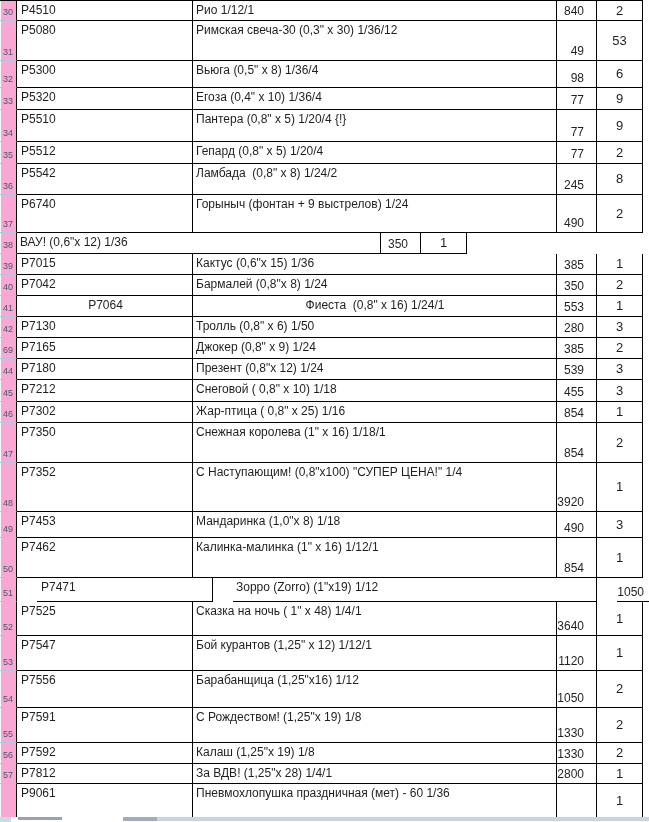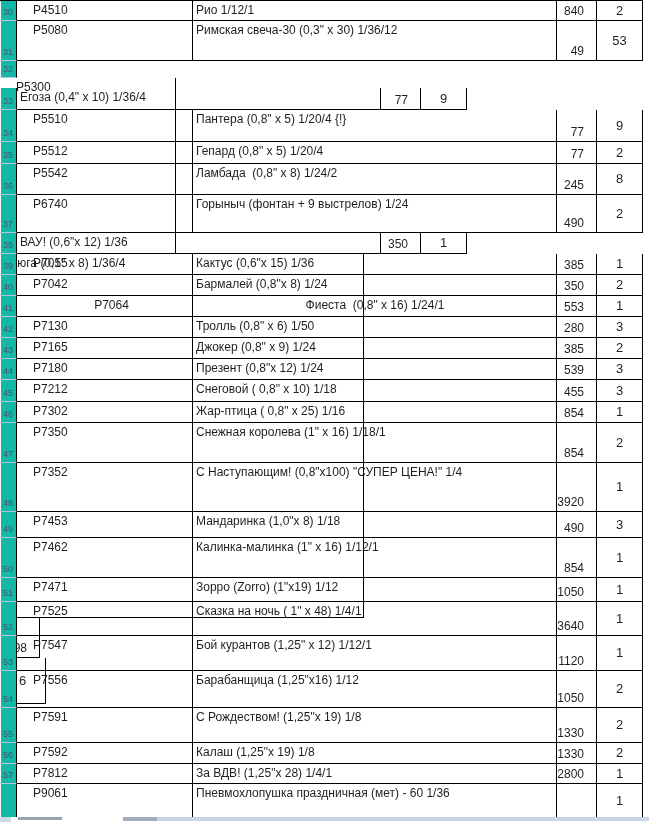--- a/index.html
+++ b/index.html
@@ -3,28 +3,28 @@
 <meta charset="utf-8">
 <style>
   html,body { margin:0; padding:0; background:#ffffff; }
   body { font-family:"Liberation Sans", sans-serif; color:#1f1f1f; }
   .sheet { position:relative; width:649px; height:822px; background:#ffffff; overflow:hidden; }
   .rows { position:absolute; left:0; top:0; width:643px; border-top:1px solid #000; }
   .row { display:flex; box-sizing:border-box; }
   .cell { box-sizing:border-box; border-right:1px solid #000; border-bottom:1px solid #000; overflow:hidden; font-size:12px; line-height:14px; }
   .rh {
     width:17px; flex:0 0 17px;
-    background:#14b8a6;
+    background:#f9a8d4;
     border-right:1px solid #000;
     border-bottom:1px solid #b4c6dd;
     position:relative;
     box-shadow: inset 1px 0 0 #f6f9fc;
   }
   .rh span { position:absolute; right:3px; bottom:1px; font-size:9px; color:#47566b; }
-  .code { width:176px; flex:0 0 176px; padding:2px 2px 0 16px; }
+  .code { width:176px; flex:0 0 176px; padding:2px 2px 0 4px; }
   .desc { width:364px; flex:0 0 364px; padding:2px 2px 8px 3px; white-space:pre; }
   .price { width:40px; flex:0 0 40px; display:flex; align-items:flex-end; justify-content:flex-end; padding:0 12px 2px 0; }
   .qty { width:46px; flex:0 0 46px; display:flex; align-items:center; justify-content:center; font-size:13px; }
   .bottom-band { position:absolute; left:0; top:817px; width:649px; height:5px; background:#ffffff; }
   .band-seg { position:absolute; top:0; }
   .seg-headerblue { left:0; width:11px; height:5px; background:#cdd9e7; }
   .seg-gray1 { left:18px; width:44px; height:3px; background:#99a3b0; }
   .seg-blue { left:123px; width:526px; height:4px; background:#c9d5e3; }
   .seg-gray2 { left:123px; width:34px; height:4px; background:#a2adbb; }
 </style>
@@ -52,37 +52,38 @@
         </div>
         <div class="cell code"><span>P5080</span></div>
         <div class="cell desc"><span>Римская свеча-30 (0,3" х 30) 1/36/12</span></div>
         <div class="cell price">
           <span>49</span>
         </div>
         <div class="cell qty">
           <span>53</span>
         </div>
       </div>
-      <div class="row" style="height: 27px; flex-direction: column;">
+      <div class="row" style="height: 27px;">
         <div class="cell rh">
           <span>32</span>
         </div>
         <div class="cell code"><span>P5300</span></div>
         <div class="cell desc"><span>Вьюга (0,5" х 8) 1/36/4</span></div>
         <div class="cell price">
           <span>98</span>
         </div>
         <div class="cell qty">
           <span>6</span>
         </div>
       </div>
       <div class="row" style="height: 22px;">
         <div class="cell rh">
           <span>33</span>
         </div>
+        <div class="cell code"><span>P5320</span></div>
         <div class="cell desc"><span>Егоза (0,4" х 10) 1/36/4</span></div>
         <div class="cell price">
           <span>77</span>
         </div>
         <div class="cell qty">
           <span>9</span>
         </div>
       </div>
       <div class="row" style="height: 32px;">
         <div class="cell rh">
@@ -195,21 +196,21 @@
         <div class="cell desc"><span>Тролль (0,8" х 6) 1/50</span></div>
         <div class="cell price">
           <span>280</span>
         </div>
         <div class="cell qty">
           <span>3</span>
         </div>
       </div>
       <div class="row" style="height: 21px;">
         <div class="cell rh">
-          <span>43</span>
+          <span>69</span>
         </div>
         <div class="cell code"><span>P7165</span></div>
         <div class="cell desc"><span>Джокер (0,8" х 9) 1/24</span></div>
         <div class="cell price">
           <span>385</span>
         </div>
         <div class="cell qty">
           <span>2</span>
         </div>
       </div>
@@ -297,21 +298,21 @@
         </div>
         <div class="cell code"><span>P7462</span></div>
         <div class="cell desc"><span>Калинка-малинка (1" х 16) 1/12/1</span></div>
         <div class="cell price">
           <span>854</span>
         </div>
         <div class="cell qty">
           <span>1</span>
         </div>
       </div>
-      <div class="row" style="height: 24px;">
+      <div class="row" style="height: 24px; gap: 20px;">
         <div class="cell rh">
           <span>51</span>
         </div>
         <div class="cell code"><span>P7471</span></div>
         <div class="cell desc"><span>Зорро (Zorro) (1"х19) 1/12</span></div>
         <div class="cell price">
           <span>1050</span>
         </div>
         <div class="cell qty">
           <span>1</span>

